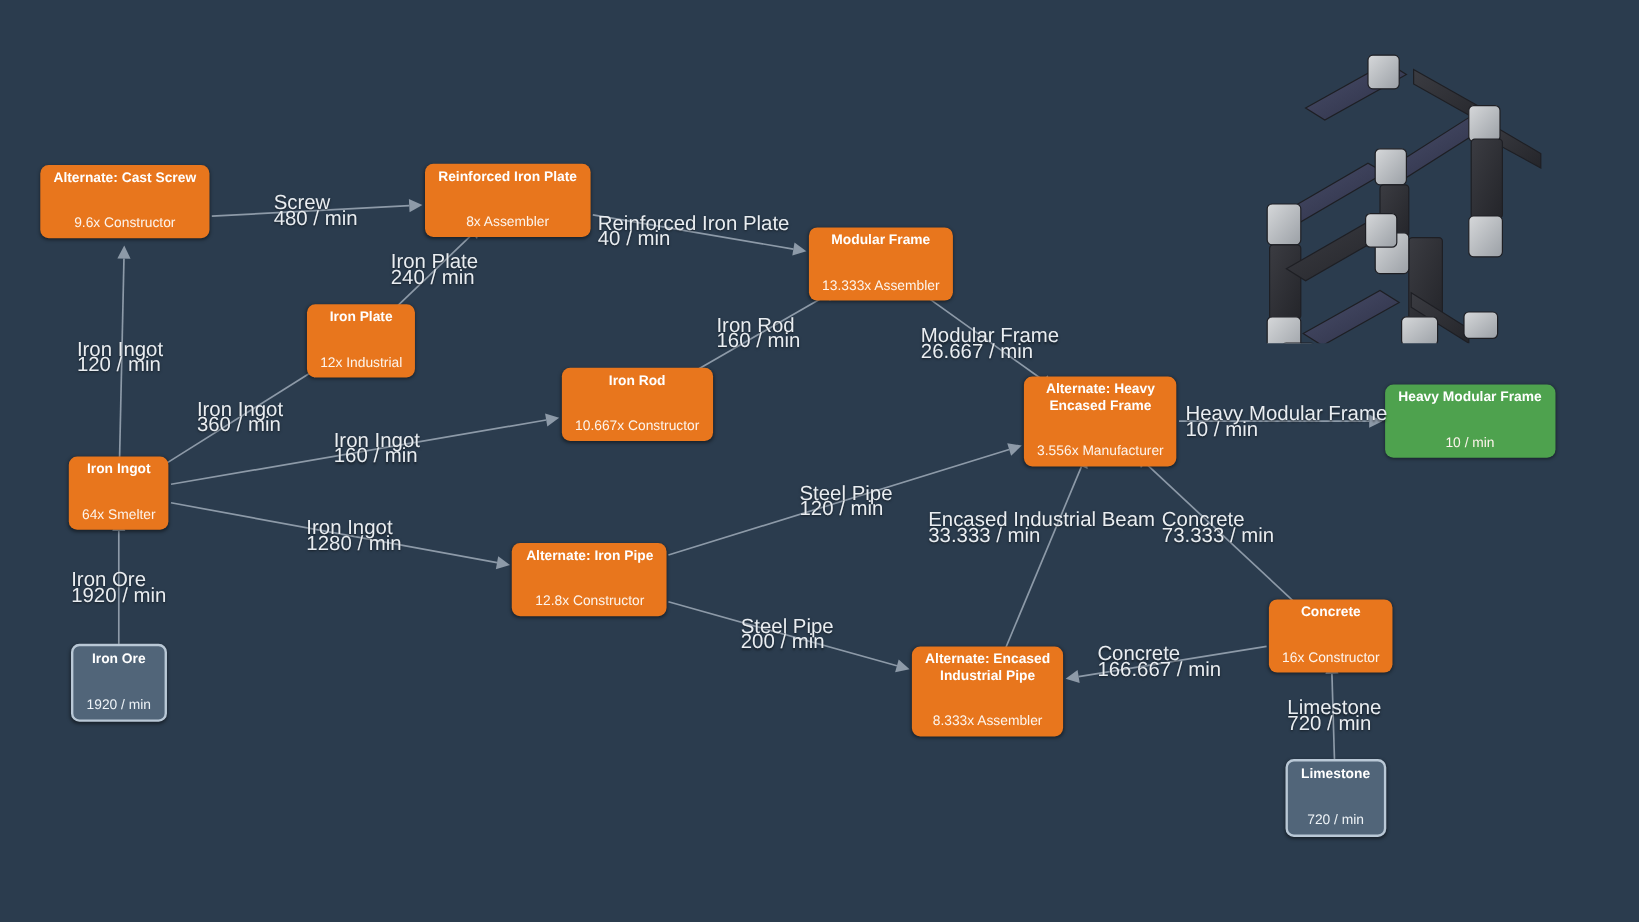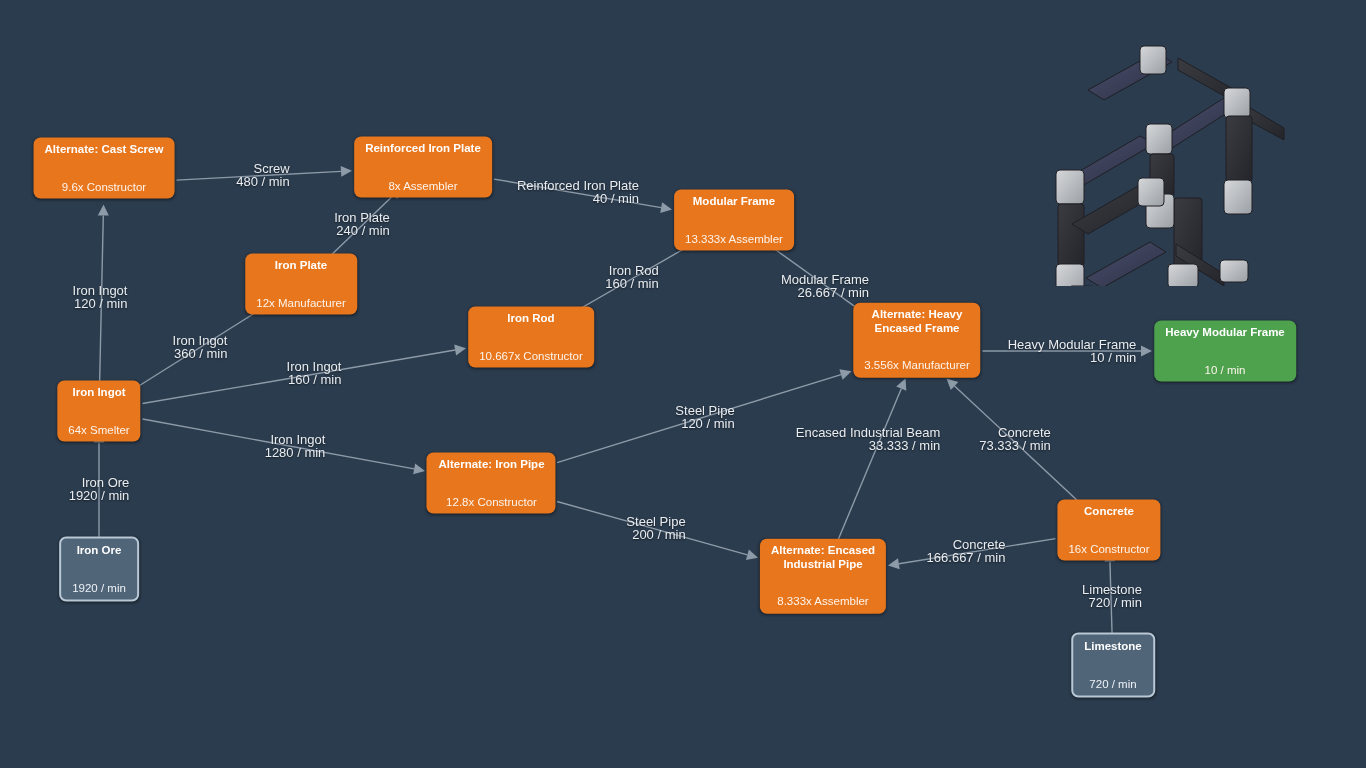--- a/index.html
+++ b/index.html
@@ -10,23 +10,23 @@
     overflow:hidden;
   }
   #stage { position:relative; width:1366px; height:768px; }
 
   svg.edges { position:absolute; inset:0; width:1366px; height:768px; }
   .edge-line { stroke:#8d9aa8; stroke-width:1.4; fill:none; }
   .edge-head { fill:#8d9aa8; }
 
   .edge-label {
     position:absolute;
-    text-align:right;
+    text-align:left;
     color:#e9edf1;
-    font-size:13px;
+    font-size:17px;
     line-height:12.6px;
     text-shadow:0 1px 2px rgba(0,0,0,.55);
     white-space:nowrap;
     transform:translate(-50%,-50%);
     pointer-events:none;
   }
 
   .node {
     position:absolute;
     transform:translate(-50%,-50%);
@@ -127,39 +127,39 @@
       <div class="node recipe" style="left: 104px; top: 168px;">
         <div class="n-title">Alternate: Cast Screw</div>
         <div class="n-sub">9.6x Constructor</div>
       </div>
       <div class="node recipe" style="left: 423px; top: 167px;">
         <div class="n-title">Reinforced Iron Plate</div>
         <div class="n-sub">8x Assembler</div>
       </div>
       <div class="node recipe" style="left: 301px; top: 284px;">
         <div class="n-title">Iron Plate</div>
-        <div class="n-sub">12x Manufacturer</div>
+        <div class="n-sub">12x Industrial</div>
       </div>
       <div class="node recipe" style="left: 734px; top: 220px;">
         <div class="n-title">Modular Frame</div>
         <div class="n-sub">13.333x Assembler</div>
       </div>
       <div class="node recipe" style="left: 531px; top: 337px;">
         <div class="n-title">Iron Rod</div>
         <div class="n-sub">10.667x Constructor</div>
       </div>
       <div class="node recipe" style="left: 99px; top: 411px;">
         <div class="n-title">Iron Ingot</div>
         <div class="n-sub">64x Smelter</div>
       </div>
       <div class="node recipe" style="left: 491px; top: 483px; padding-left: 12px;">
         <div class="n-title">Alternate: Iron Pipe</div>
         <div class="n-sub">12.8x Constructor</div>
       </div>
-      <div class="node recipe" style="left: 917px; top: 340px;">
+      <div class="node recipe" style="left: 917px; top: 351px;">
         <div class="n-title">Alternate: Heavy</div>
         <div class="n-title">Encased Frame</div>
         <div class="n-sub">3.556x Manufacturer</div>
       </div>
       <div class="node recipe" style="left: 823px; top: 576px;">
         <div class="n-title">Alternate: Encased</div>
         <div class="n-title">Industrial Pipe</div>
         <div class="n-sub">8.333x Assembler</div>
       </div>
       <div class="node recipe" style="left: 1109px; top: 530px;">

